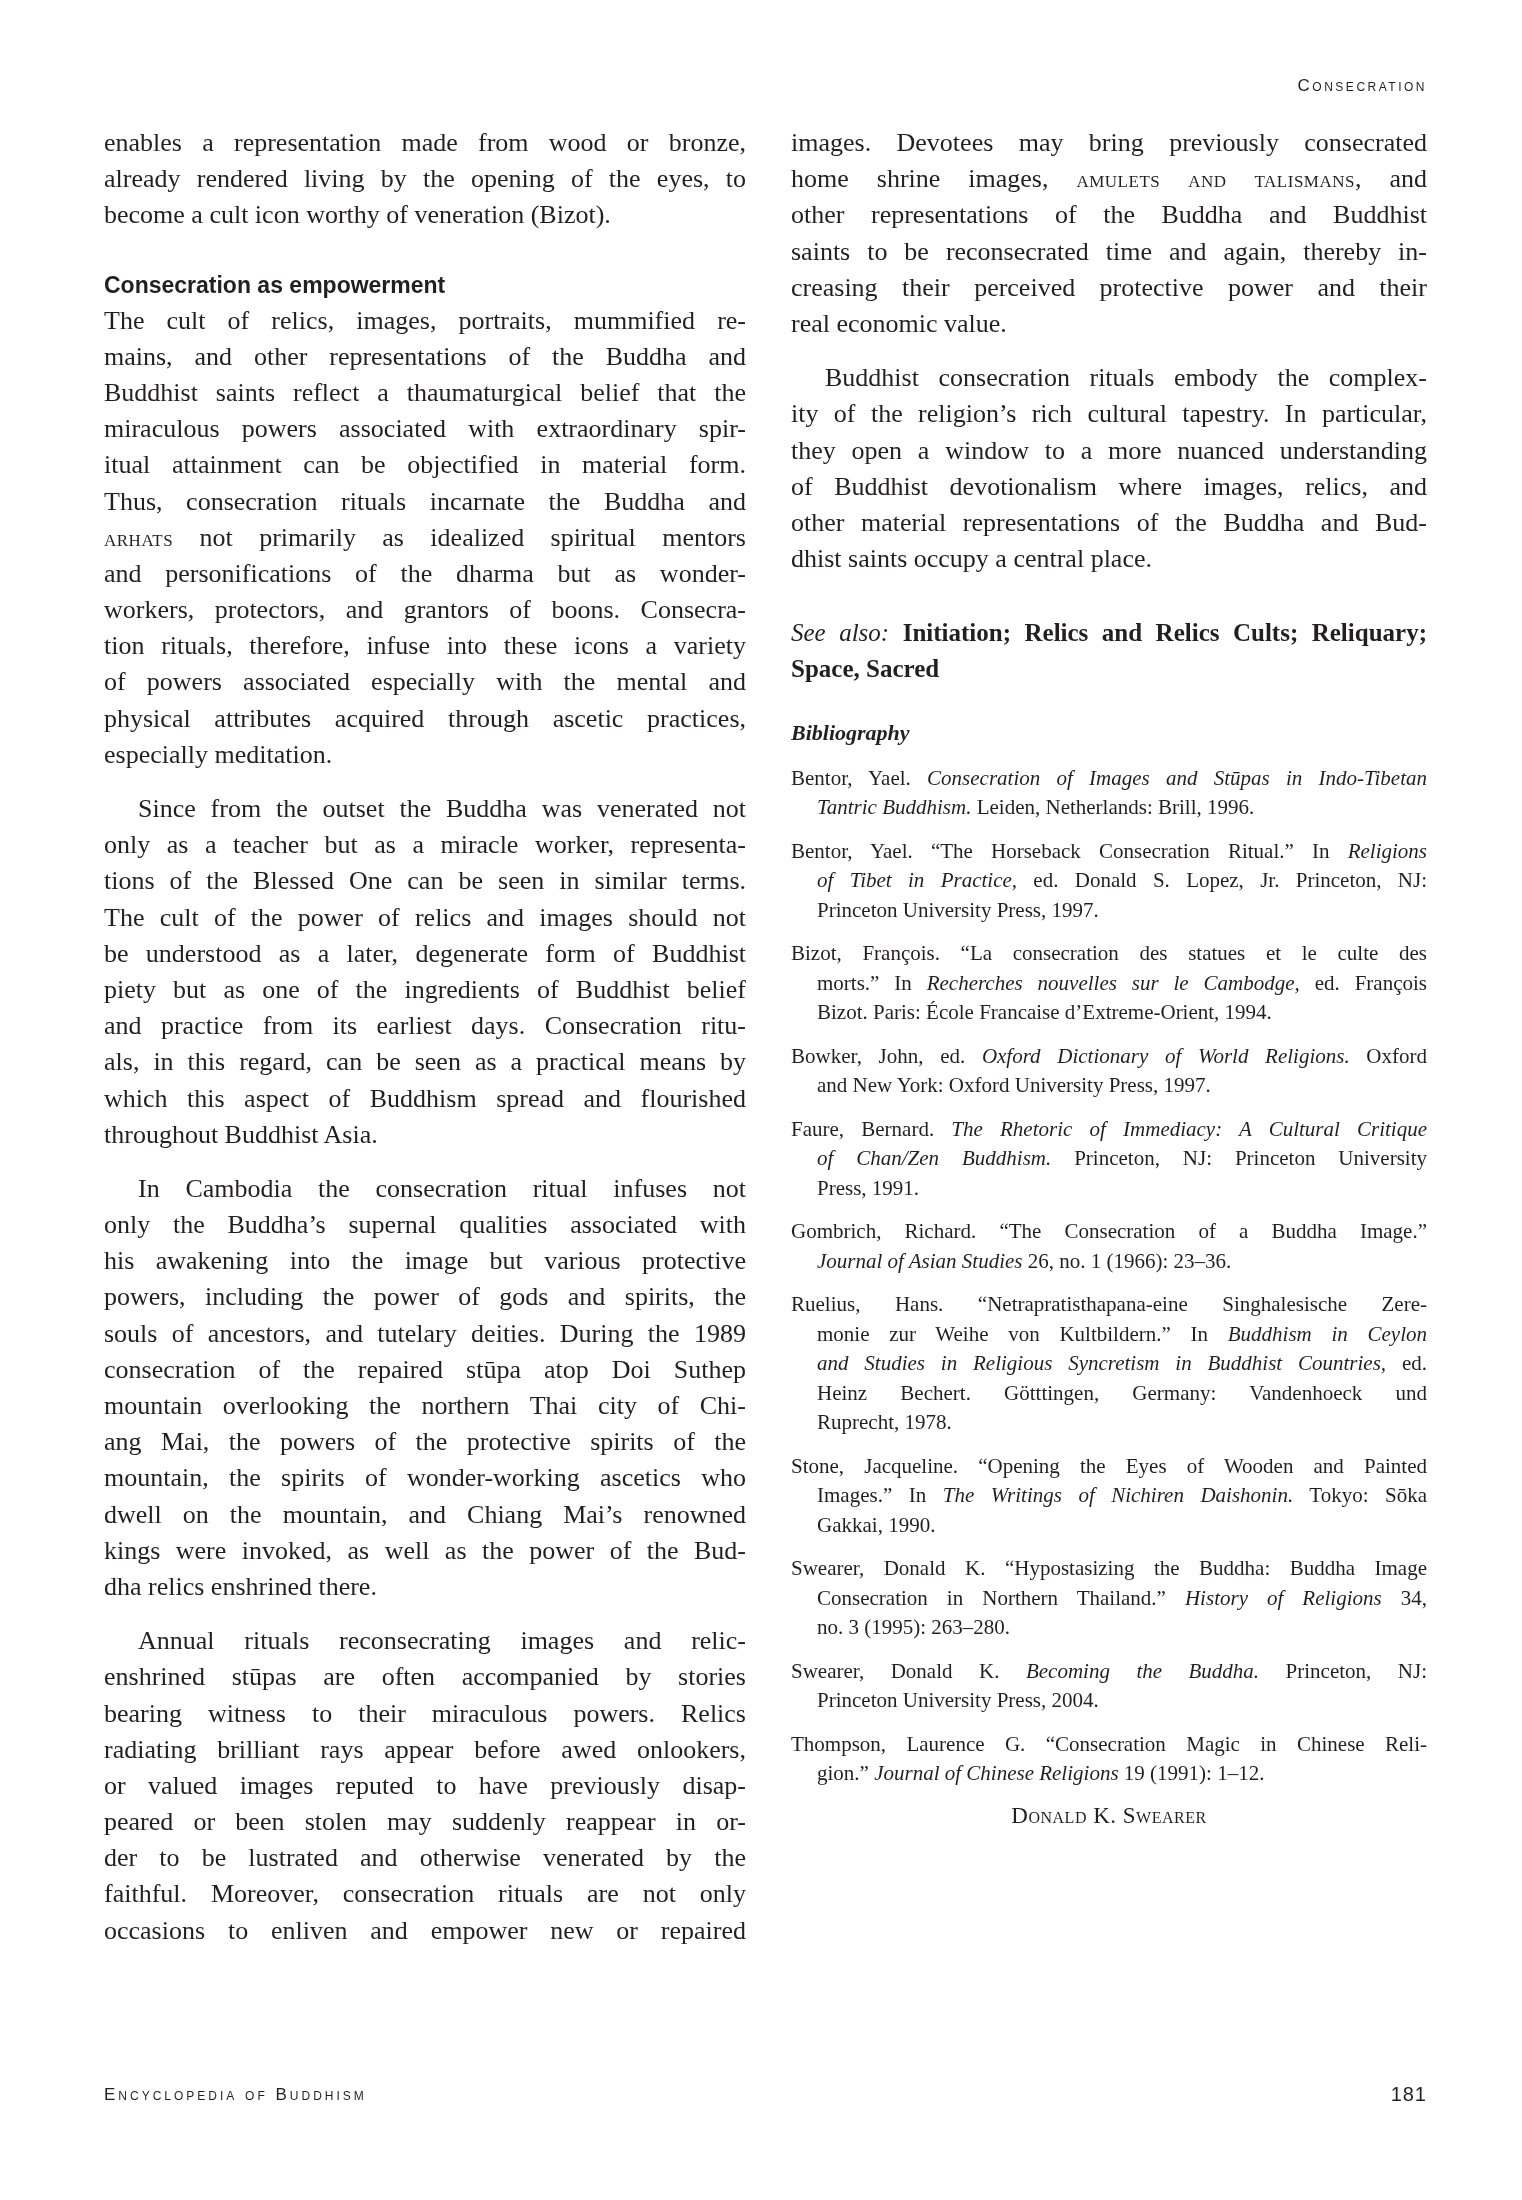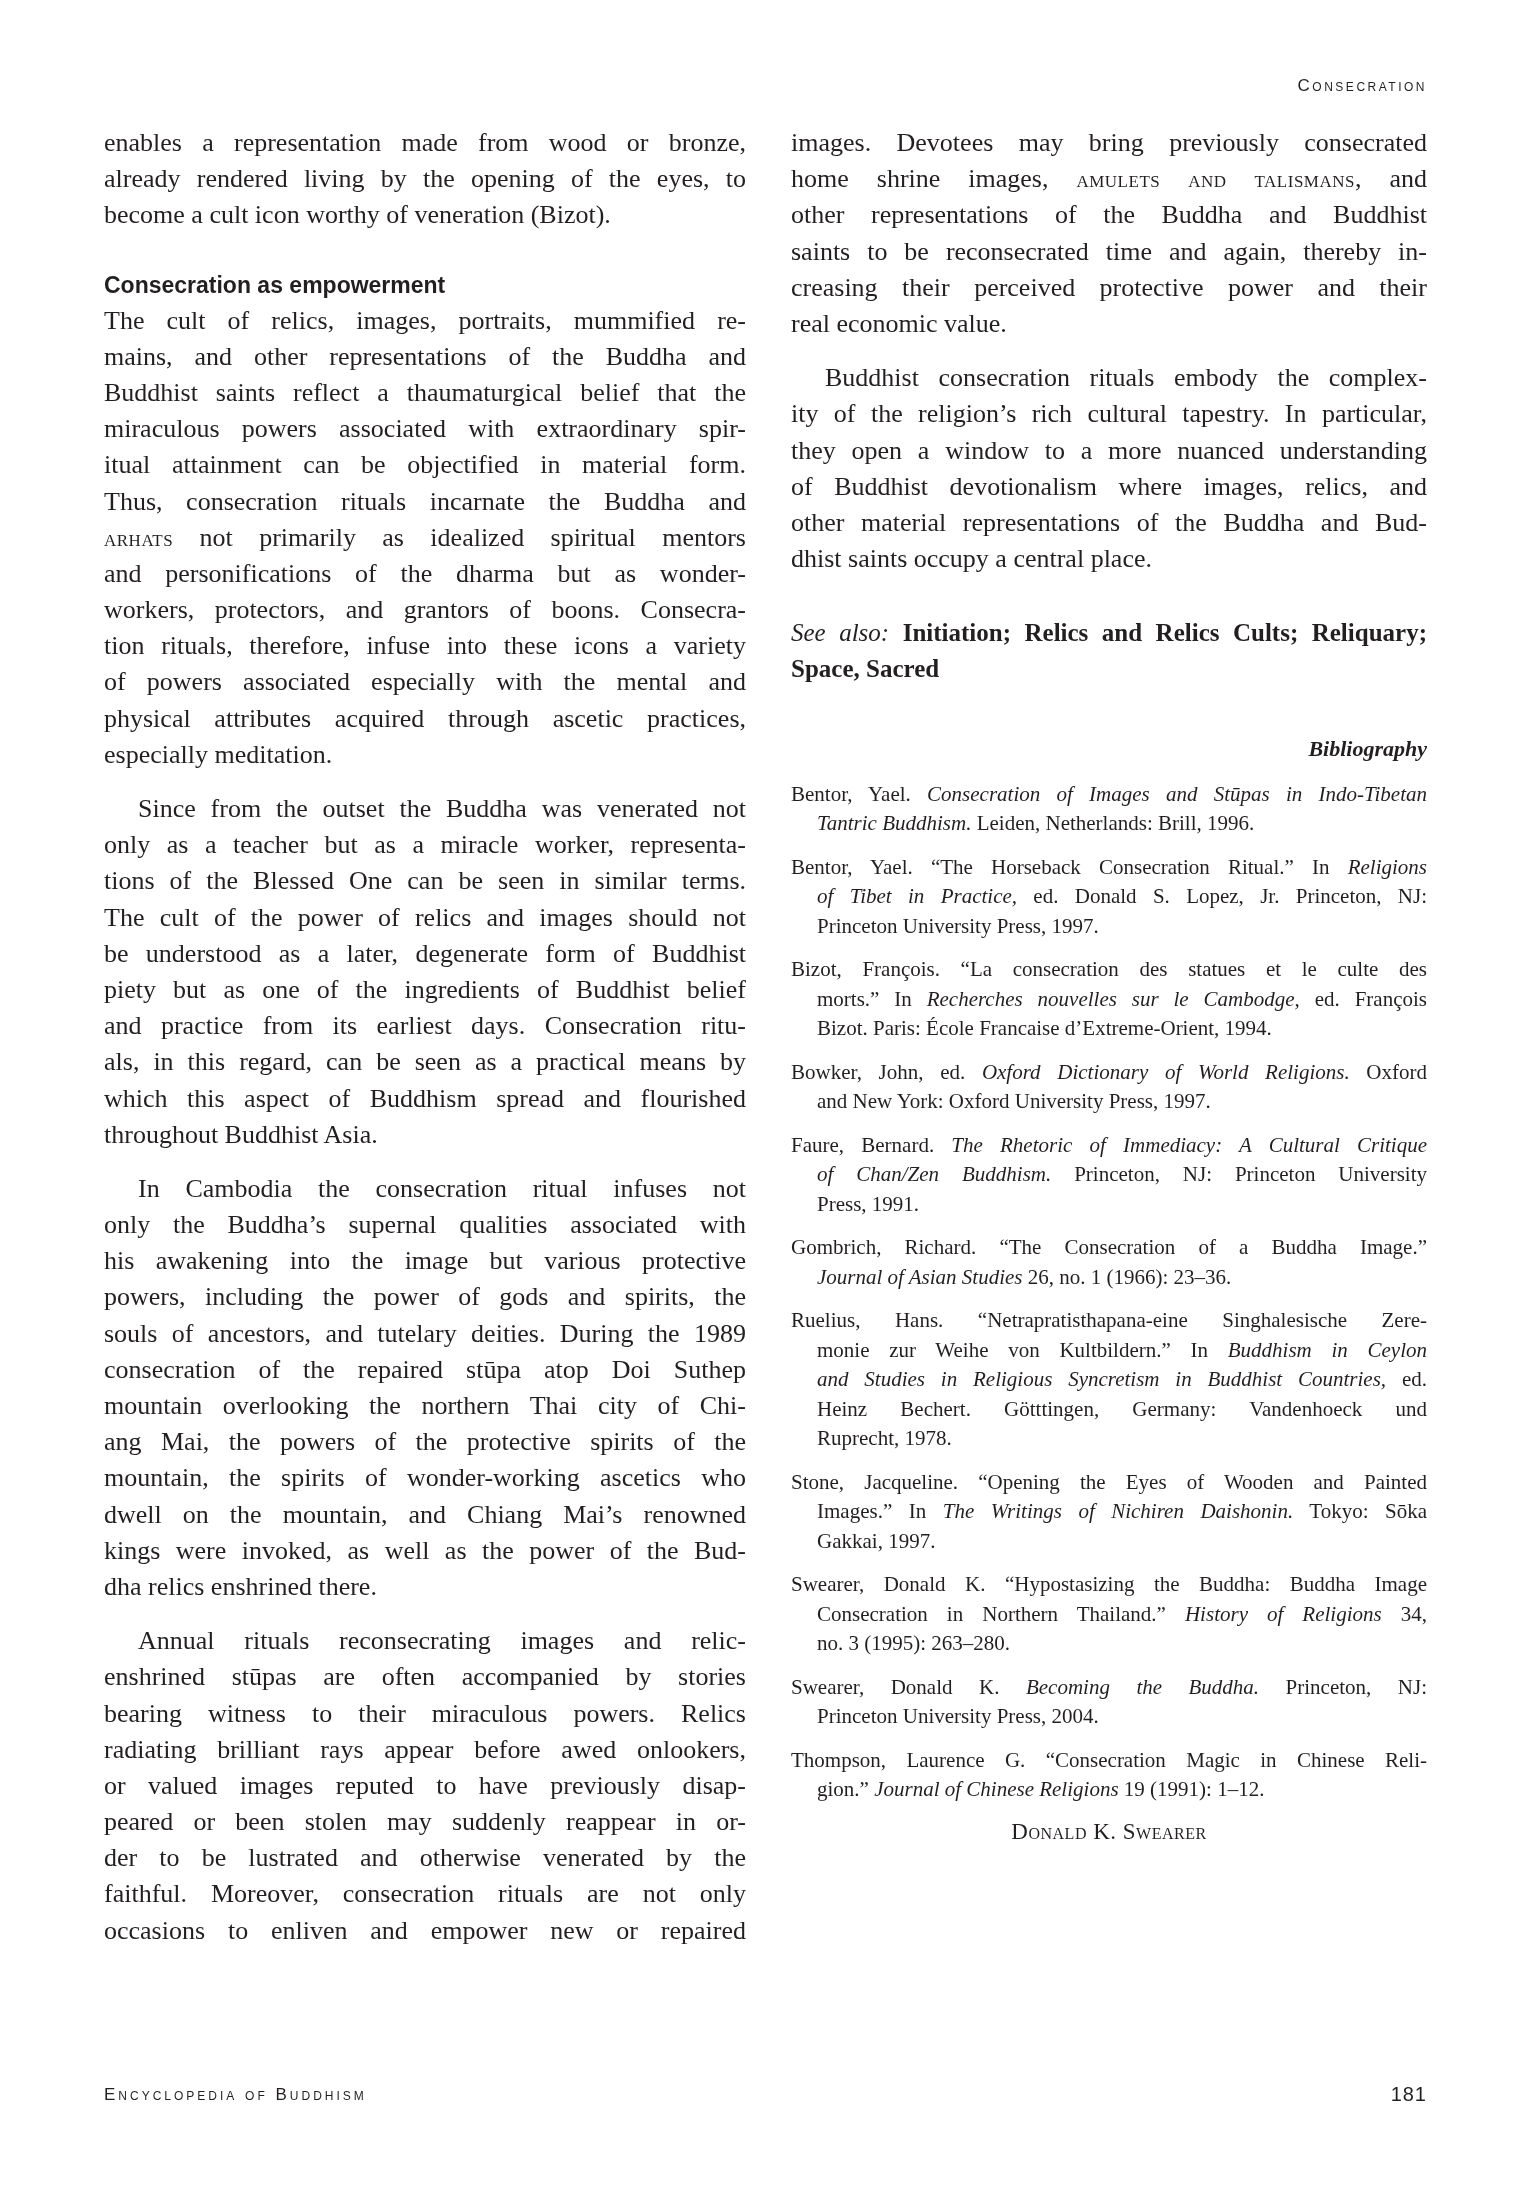--- a/index.html
+++ b/index.html
@@ -11,21 +11,21 @@
   .line { font-size: 26px; line-height: 36.2px; white-space: nowrap; text-align: justify; text-align-last: justify; height: 36.2px; overflow: visible; }
   .line.last { text-align-last: left; }
   .line.indent { text-indent: 34px; }
   .para-gap { height: 18px; }
   .section-head { font-family: "Liberation Sans", sans-serif; font-weight: bold; font-size: 23px; line-height: 36px; margin-top: 33px; }
   .sc { font-variant: small-caps; font-size: 24px; letter-spacing: 0.5px; }
   .see-also { margin-top: 38px; }
   .see-also .line { font-size: 25px; line-height: 36px; }
   .see-also .lbl { font-style: italic; }
   .see-also .refs { font-weight: bold; }
-  .bib-head { font-style: italic; font-weight: bold; font-size: 22px; margin-top: 48px; margin-bottom: 18px; text-align: right; }
+  .bib-head { font-style: italic; font-weight: bold; font-size: 22px; margin-top: 32px; margin-bottom: 18px; }
   .bib-entry { margin-bottom: 14px; }
   .bib-line { font-size: 21px; line-height: 29.5px; white-space: nowrap; text-align: justify; text-align-last: justify; }
   .bib-line.last { text-align-last: left; }
   .bib-line.cont { padding-left: 26px; }
   .bib-line i { font-style: italic; }
   .signature { font-variant: small-caps; font-size: 23px; text-align: center; margin-top: 10px; letter-spacing: 0.5px; }
   .footer-left { position: absolute; top: 2085px; left: 104px; font-family: "Liberation Sans", sans-serif; font-size: 17px; letter-spacing: 3px; font-variant: small-caps; }
   .footer-right { position: absolute; top: 2083px; right: 95px; font-family: "Liberation Sans", sans-serif; font-size: 20px; letter-spacing: 1px; }
 </style>
 </head>
@@ -160,21 +160,21 @@
       <div class="bib-entry">
         <div class="bib-line"><span>Ruelius, Hans. “Netrapratisthapana-eine Singhalesische Zere-</span><i></i><span></span></div>
         <div class="bib-line cont"><span>monie zur Weihe von Kultbildern.” In </span><i>Buddhism in Ceylon</i><span></span></div>
         <div class="bib-line cont"><span></span><i>and Studies in Religious Syncretism in Buddhist Countries,</i><span> ed.</span></div>
         <div class="bib-line cont"><span>Heinz Bechert. Götttingen, Germany: Vandenhoeck und</span><i></i><span></span></div>
         <div class="bib-line cont last"><span>Ruprecht, 1978.</span><i></i><span></span></div>
       </div>
       <div class="bib-entry">
         <div class="bib-line"><span>Stone, Jacqueline. “Opening the Eyes of Wooden and Painted</span><i></i><span></span></div>
         <div class="bib-line cont"><span>Images.” In </span><i>The Writings of Nichiren Daishonin.</i><span> Tokyo: Sōka</span></div>
-        <div class="bib-line cont last"><span>Gakkai, 1997.</span><i></i><span></span></div>
+        <div class="bib-line cont last"><span>Gakkai, 1990.</span><i></i><span></span></div>
       </div>
       <div class="bib-entry">
         <div class="bib-line"><span>Swearer, Donald K. “Hypostasizing the Buddha: Buddha Image</span><i></i><span></span></div>
         <div class="bib-line cont"><span>Consecration in Northern Thailand.” </span><i>History of Religions</i><span> 34,</span></div>
         <div class="bib-line cont last"><span>no. 3 (1995): 263–280.</span><i></i><span></span></div>
       </div>
       <div class="bib-entry">
         <div class="bib-line"><span>Swearer, Donald K. </span><i>Becoming the Buddha.</i><span> Princeton, NJ:</span></div>
         <div class="bib-line cont last"><span>Princeton University Press, 2004.</span><i></i><span></span></div>
       </div>

